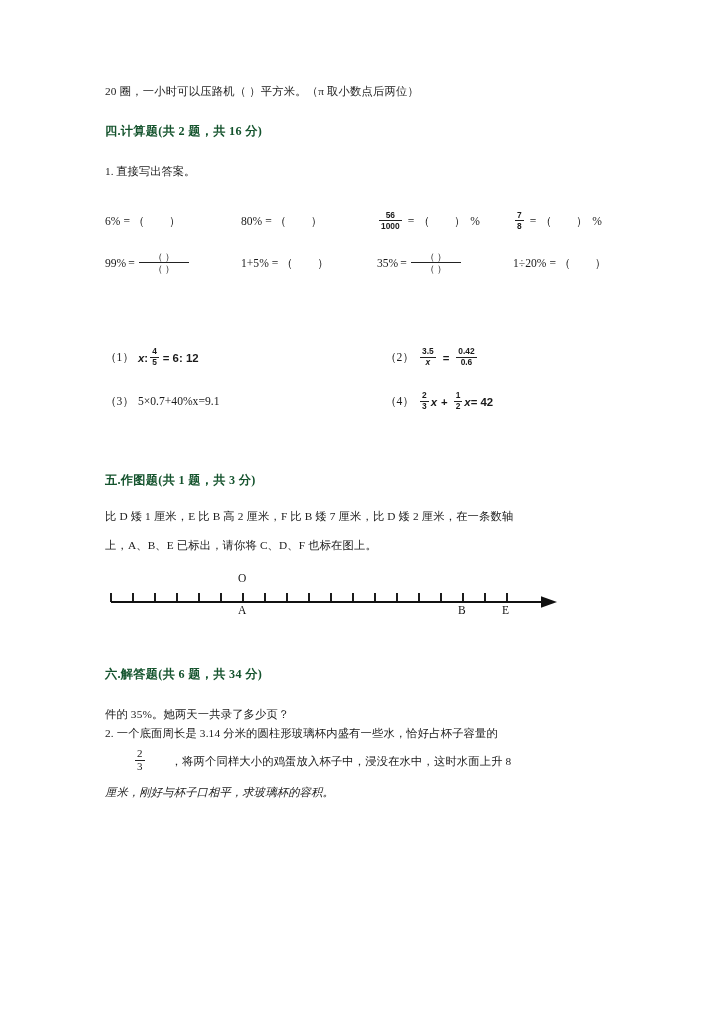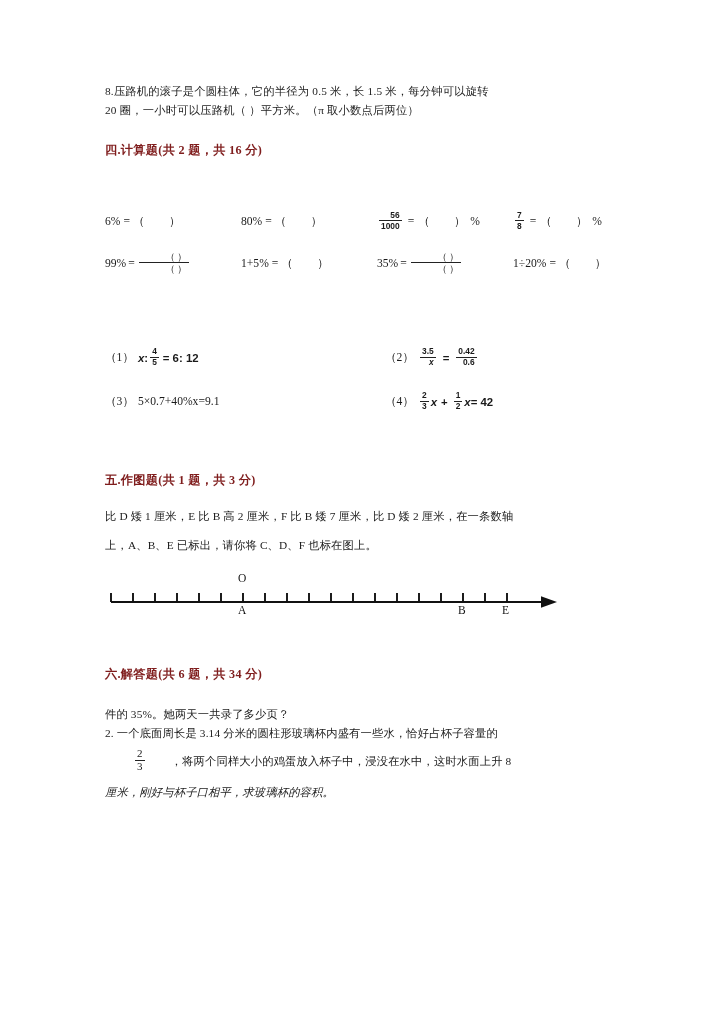--- a/index.html
+++ b/index.html
@@ -34,39 +34,39 @@
     font-size: 11.3px;
     line-height: 19px;
     letter-spacing: 0.2px;
     text-align: justify;
     color: #1c1c1c;
   }
   .section-head {
     font-size: 12.2px;
     font-weight: bold;
     letter-spacing: 0.3px;
-    color: #7f1d1d;
+    color: #14532d;
   }
   .q-line {
     font-size: 11.3px;
     line-height: 19px;
     color: #1c1c1c;
   }
 
   
   .gap-sm { height: 13px; }
   .gap-md { height: 22px; }
   .gap-lg { height: 30px; }
   .gap-xl { height: 36px; }
 
   
   .frac {
     display: inline-block;
     vertical-align: middle;
-    text-align: right;
+    text-align: center;
     font-size: 8.4px;
     line-height: 1.08;
     font-weight: bold;
     font-family: "Liberation Sans", sans-serif;
     margin: 0 2px;
     position: relative;
     top: -0.5px;
   }
   .frac .num {
     display: block;
@@ -180,32 +180,30 @@
   }
   .nowrapbit { white-space: nowrap; }
 </style>
 </head>
 <body>
 
 <div class="page">
   <div class="content">
 
     <div class="para">
-      <div>
-        <span>8.</span><span>压路机的滚子是个圆柱体，它的半径为 0.5 米，长 1.5 米，每分钟可以旋转</span>
-      </div>
       <div>20 圈，一小时可以压路机（        ）平方米。（π 取小数点后两位）</div>
     </div>
 
     <div class="gap-md"></div>
 
     <div class="section-head">四.计算题(共 2 题，共 16 分)</div>
 
     <div class="gap-md"></div>
 
+    <div class="q-line">1. 直接写出答案。</div>
 
     <div class="gap-lg"></div>
 
     <div class="calc-row">
 
       <div class="calc-cell">
         <span class="pct">6%</span>
         <span style="margin:0 3px;">=</span>
         <span class="blank-paren">（       ）</span>
       </div>

